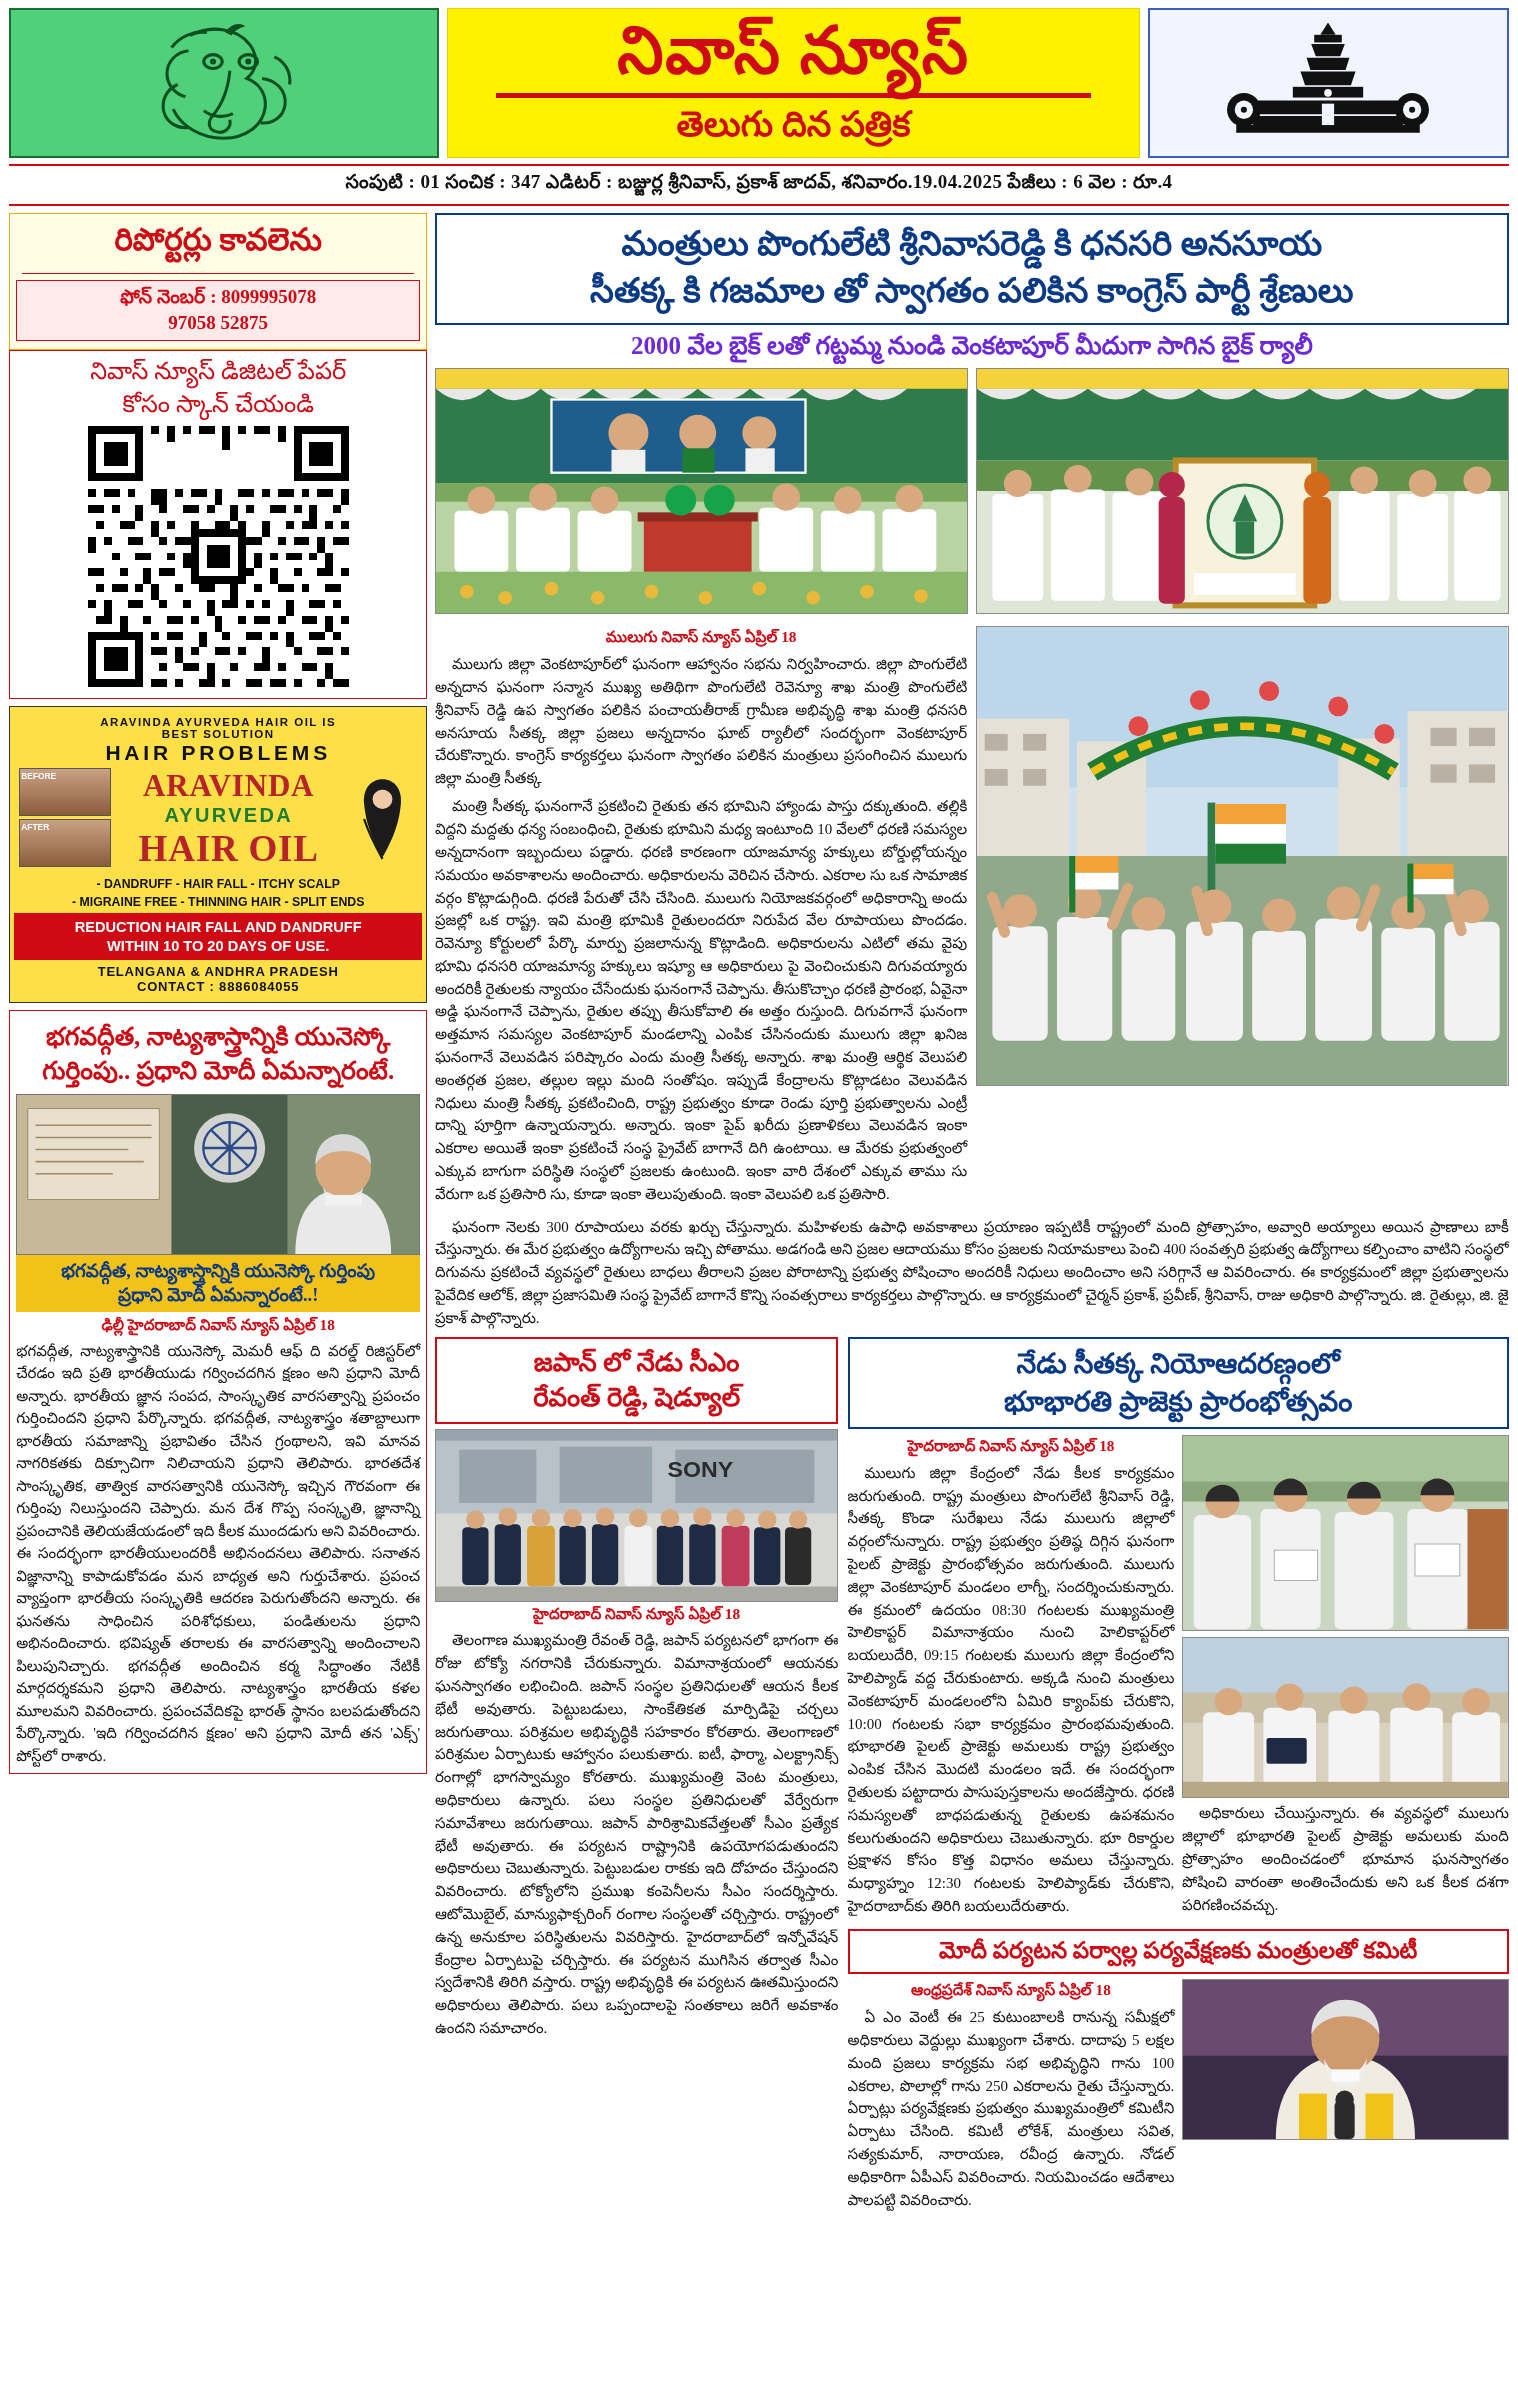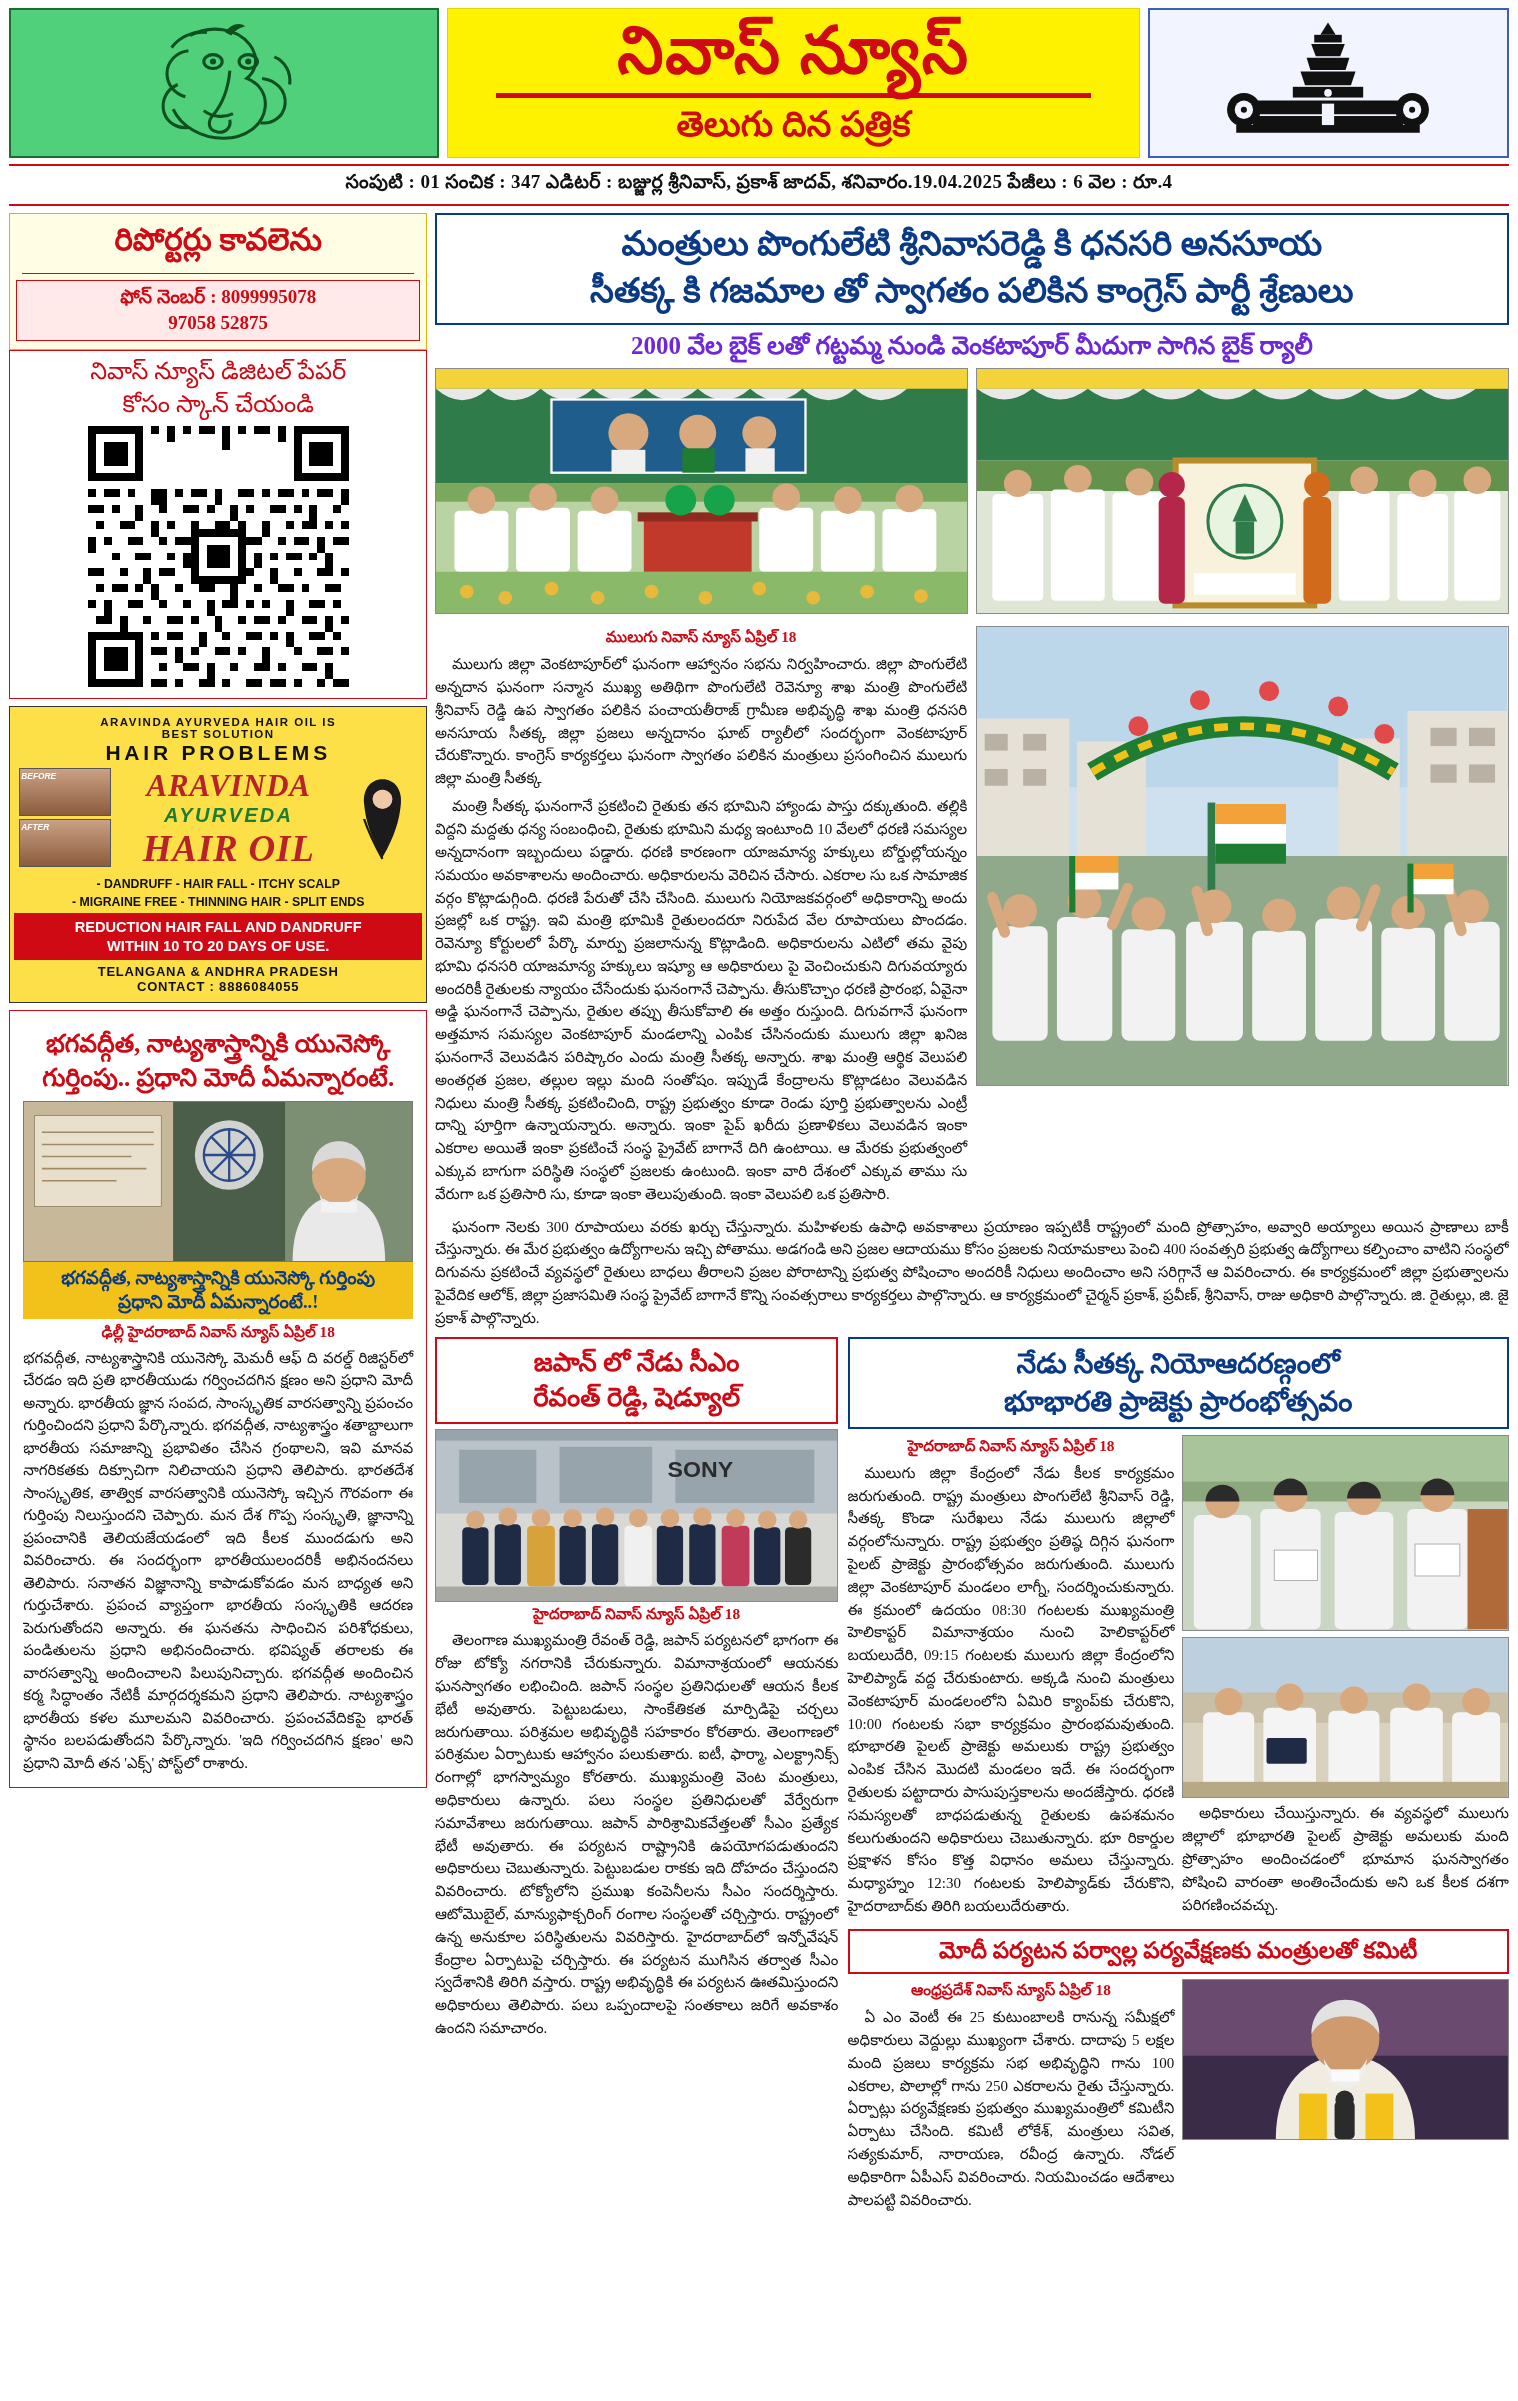--- a/index.html
+++ b/index.html
@@ -158,21 +158,21 @@
     color:#111;
     font-weight:bold;
   }
   .ad-hp {
     text-align:center;
     font-size:21px;
     font-weight:bold;
     letter-spacing:3.8px;
     color:#111;
   }
-  .ad-mid { display:flex; align-items:center; gap:1px; padding:3.1px 4.6px;font-style:italic; }
+  .ad-mid { display:flex; align-items:center; gap:1px; padding:3.1px 4.6px; }
   .ad-photos { width:92px; }
   .ad-ph {
     height:48px;
     background:linear-gradient(180deg,#caa184,#8b5c3c);
     border:0.8px solid #555;
     margin-bottom:3.1px;
     position:relative;
   }
   .ad-ph span {
     position:absolute; left:1.5px; top:1.5px;
@@ -192,21 +192,21 @@
   .ad-list {
     text-align:center; font-size:12.3px; font-weight:bold; color:#111;
     line-height:1.5; padding:1.5px 3.1px;
   }
   .ad-red {
     background:#cf0a14; color:#fff; text-align:center;
     font-size:14.6px; font-weight:bold; padding:4.6px 3.1px; line-height:1.3;
   }
   .ad-foot { text-align:center; font-size:13px; font-weight:bold; padding:3.8px 3.1px; letter-spacing:0.8px; }
 
-  .leftstory { border:1.5px solid #cf0a14; padding:13px; }
+  .leftstory { border:1.5px solid #cf0a14; padding:6px; }
   .ls-head {
     font-family:"Liberation Serif", serif;
     font-size:25px; font-weight:bold; color:#cf0a14;
     text-align:center; line-height:1.35; margin:3.1px 0 6.1px 0;
   }
   .ls-photo { height:161px; position:relative; overflow:hidden; border:0.8px solid #777; }
   .ls-cap {
     background:#f3c21a; color:#0a3a86; font-weight:bold;
     font-family:"Liberation Serif", serif;
     font-size:18.4px; text-align:center; padding:3.8px 2.3px; line-height:1.35;

